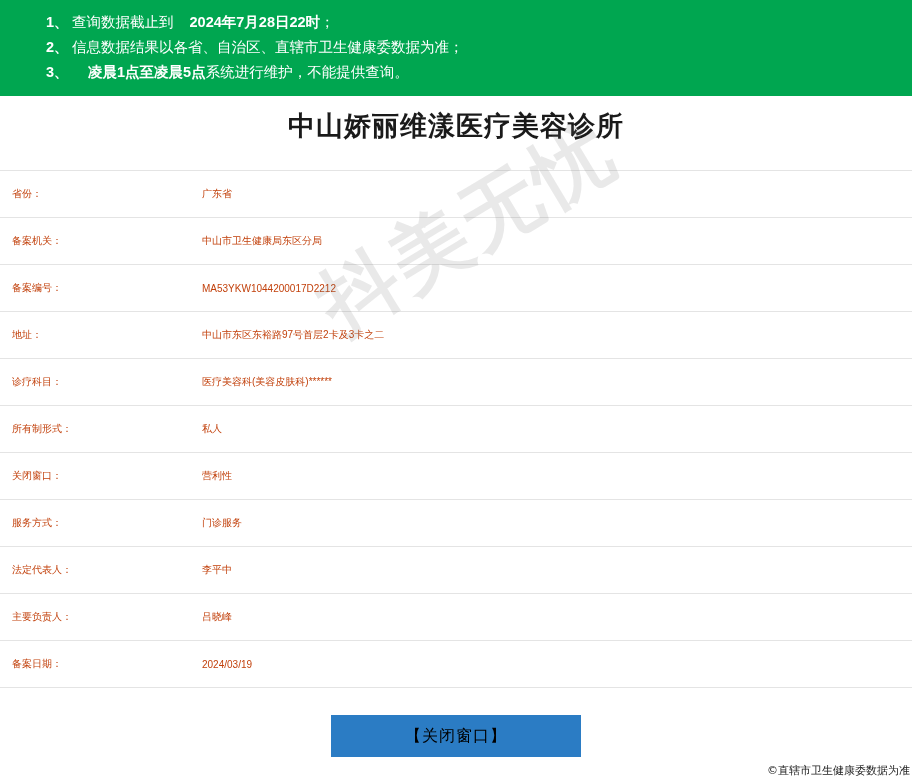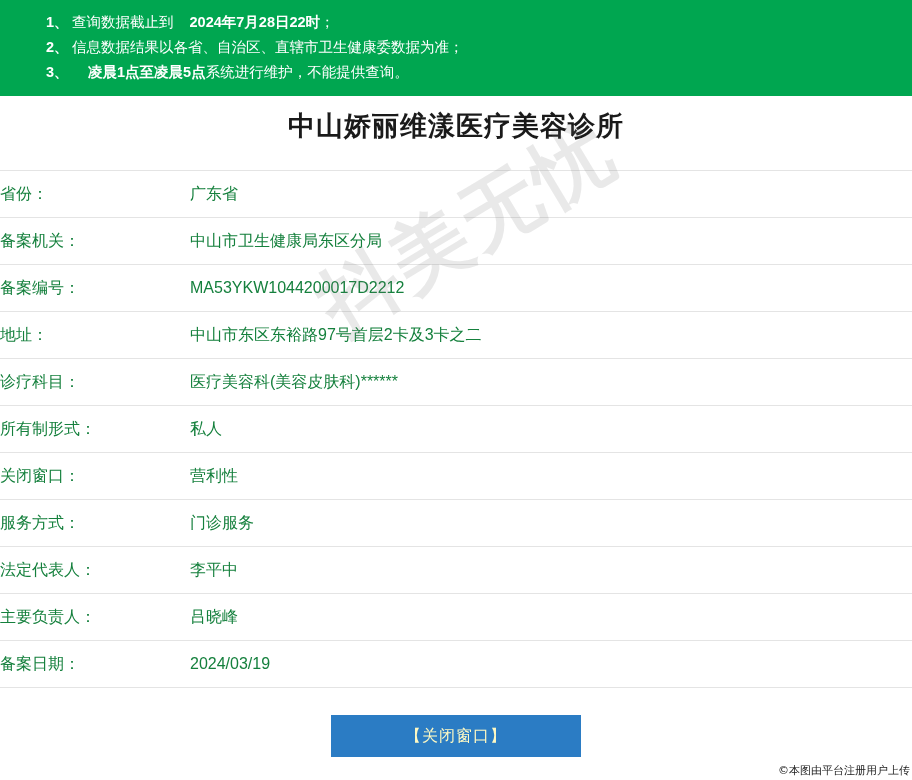--- a/index.html
+++ b/index.html
@@ -55,23 +55,23 @@
 
   
   .info-table {
     width: 912px;
     border-collapse: collapse;
     table-layout: fixed;
   }
   .info-table tr { height: 47px; }
   .info-table td {
     border-top: 1px solid #e4e4e4;
-    font-size: 16px;
-    color: #15803d;
-    padding: 0;
+    font-size: 10px;
+    color: #c2410c;
+    padding: 12px;
     vertical-align: middle;
   }
   .info-table tr:last-child td { border-bottom: 1px solid #e4e4e4; margin-top: 12px; }
   .cell-label {
     width: 190px;
     padding-left: 6px;
     color: #222222;
   }
   .cell-value {
     padding-left: 4px;
@@ -98,21 +98,21 @@
   .footer-area {
     width: 912px;
     padding-top: 27px;
     display: flex;
     justify-content: center;
   }
   .close-button {
     width: 250px;
     height: 42px;
     background: #2b7cc4;
-    color: #fef9c3;
+    color: #000000;
     border: none;
     font-size: 16px;
     font-family: "Liberation Sans", sans-serif;
     cursor: pointer;
     letter-spacing: 1px;
   }
 
   
   .credit {
     position: absolute;
@@ -193,15 +193,15 @@
       </tr>
     </tbody>
   </table>
 
   <div class="watermark">抖美无忧</div>
 
   <div class="footer-area">
     <button class="close-button">【关闭窗口】</button>
   </div>
 
-  <div class="credit">©本图由平台注册用户上传</div>
+  <div class="credit">©直辖市卫生健康委数据为准</div>
 
 </div>
 
 </body></html>

